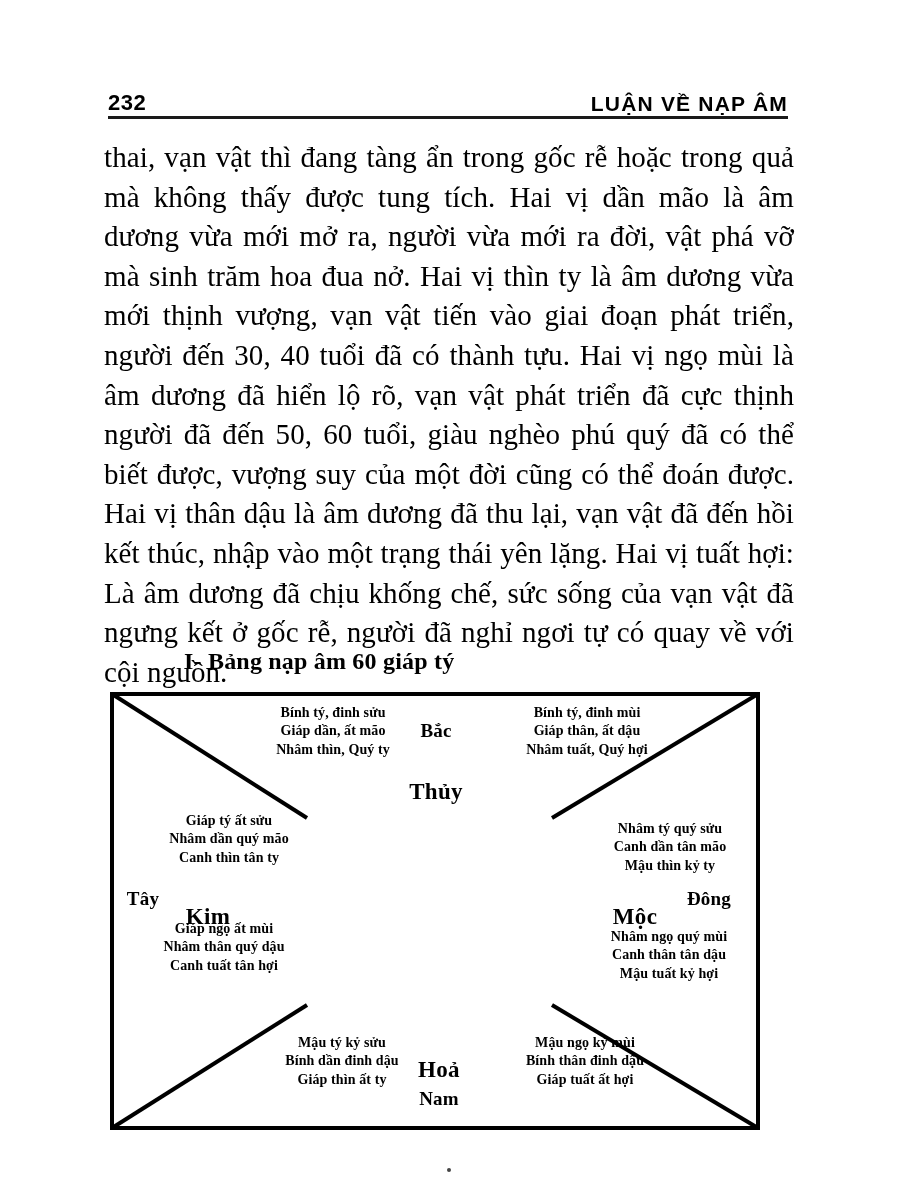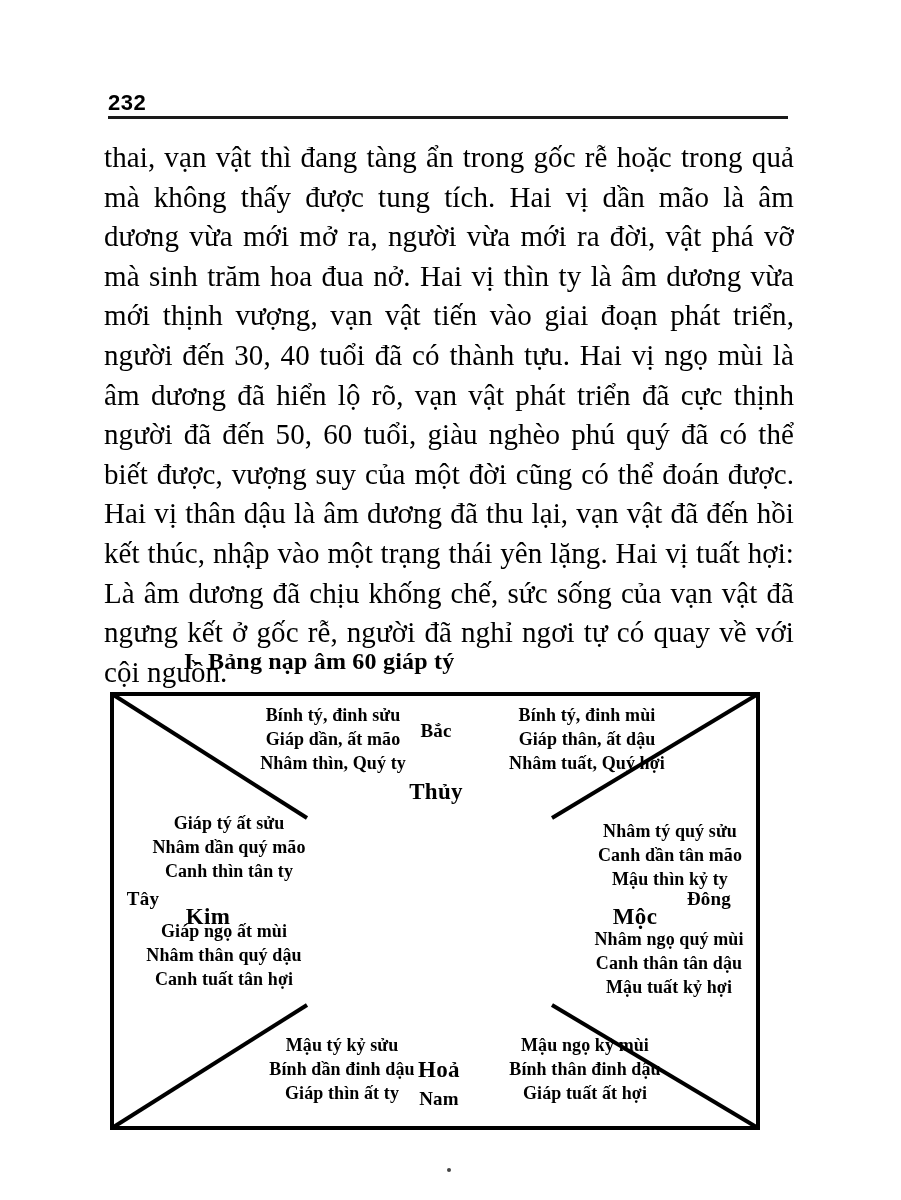--- a/index.html
+++ b/index.html
@@ -92,21 +92,21 @@
     position: absolute;
     left: 0; top: 0;
     width: 650px;
     height: 438px;
   }
   .dg-label {
     position: absolute;
     text-align: center;
     line-height: 1.32;
     white-space: pre-line;
-    font-size: 18px;
+    font-size: 14px;
     font-weight: bold;
     letter-spacing: 0.1px;
   }
   .elem-name {
     position: absolute;
     font-weight: bold;
     font-size: 23px;
     text-align: center;
     letter-spacing: 0.3px;
     margin-top: 23px;
@@ -181,20 +181,21 @@
     border-radius: 50%;
   }
 </style>
 </head>
 <body>
 
 <div class="page">
 
   <div class="header">
     <span class="folio">232</span>
+    <span class="running-title">LUẬN VỀ NẠP ÂM</span>
   </div>
   <div class="header-rule"></div>
 
   <div class="body-text">
     <p>thai, vạn vật thì đang tàng ẩn trong gốc rễ hoặc trong quả mà không thấy được tung tích. Hai vị dần mão là âm dương vừa mới mở ra, người vừa mới ra đời, vật phá vỡ mà sinh trăm hoa đua nở. Hai vị thìn ty là âm dương vừa mới thịnh vượng, vạn vật tiến vào giai đoạn phát triển, người đến 30, 40 tuổi đã có thành tựu. Hai vị ngọ mùi là âm dương đã hiển lộ rõ, vạn vật phát triển đã cực thịnh người đã đến 50, 60 tuổi, giàu nghèo phú quý đã có thể biết được, vượng suy của một đời cũng có thể đoán được. Hai vị thân dậu là âm dương đã thu lại, vạn vật đã đến hồi kết thúc, nhập vào một trạng thái yên lặng. Hai vị tuất hợi: Là âm dương đã chịu khống chế, sức sống của vạn vật đã ngưng kết ở gốc rễ, người đã nghỉ ngơi tự có quay về với cội nguồn.</p>
   </div>
 
   <div class="section-heading">I- Bảng nạp âm 60 giáp tý</div>
 
   <div class="diagram">

